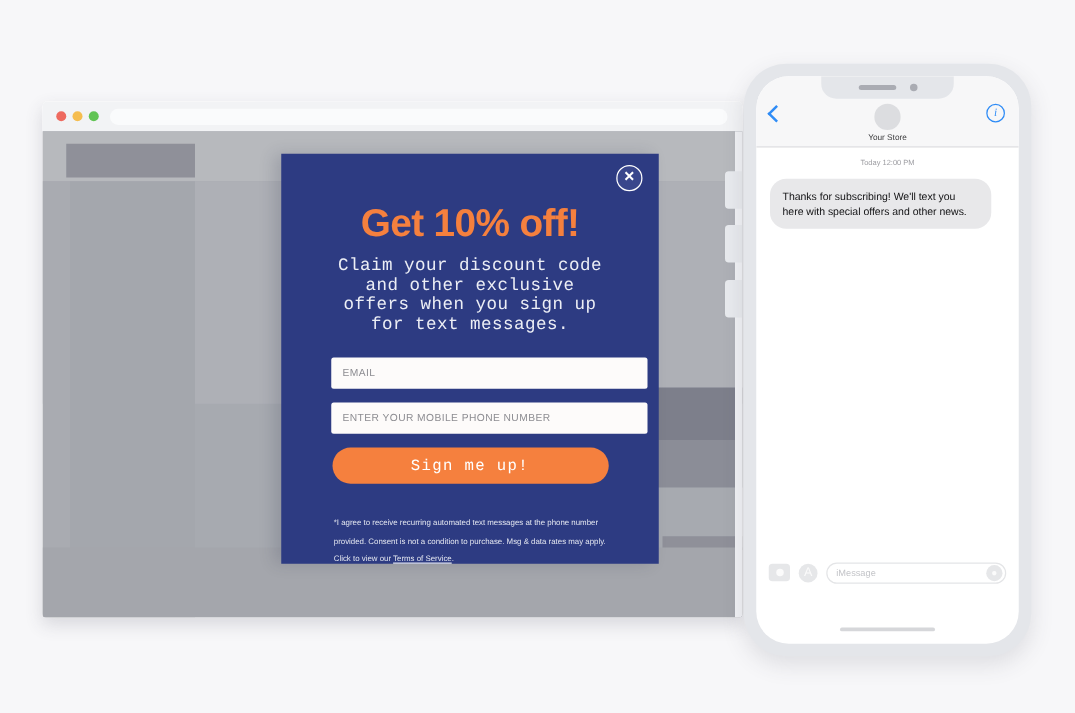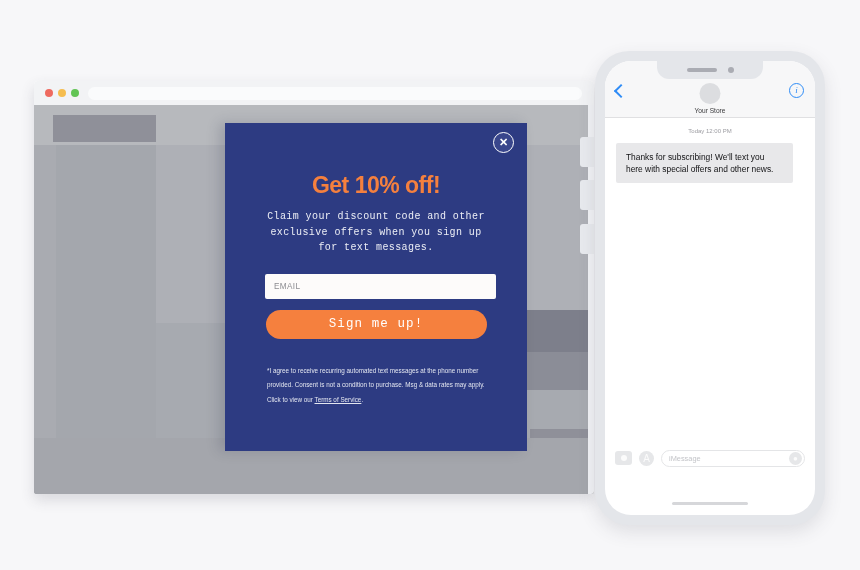--- a/index.html
+++ b/index.html
@@ -180,41 +180,41 @@
     color: #ffffff;
     font-size: 11px;
     line-height: 18px;
     text-align: center;
     cursor: pointer;
     box-sizing: border-box;
     font-weight: bold;
   }
   .headline {
     margin: 0;
-    padding-top: 51px;
+    padding-top: 40px;
     color: #f5803e;
-    font-size: 23px;
+    font-size: 31px;
     font-weight: bold;
     letter-spacing: -0.5px;
     text-align: center;
     line-height: 1;
     font-family: "Liberation Sans", sans-serif;
   }
   .subcopy {
     margin: 12px 0 0 0;
     color: #eceef5;
-    font-size: 10px;
+    font-size: 14px;
     line-height: 15.5px;
     letter-spacing: 0.4px;
     text-align: center;
     font-family: "Liberation Mono", monospace;
   }
   .field {
     display: block;
-    width: 231px;
+    width: 253px;
     height: 25px;
     margin: 0 auto 11px auto;
     background: #fdfbfa;
     border: none;
     border-radius: 2px;
     box-sizing: border-box;
     padding: 0 9px;
     font-size: 8.2px;
     letter-spacing: 0.35px;
     color: #3d3d3d;
@@ -360,21 +360,21 @@
   }
   .timestamp {
     text-align: center;
     font-size: 6px;
     color: #9c9ca1;
     margin-bottom: 9px;
   }
   .bubble {
     max-width: 157px;
     background: #e8e8ea;
-    border-radius: 2px;
+    border-radius: 13px;
     padding: 8px 10px;
     font-size: 8.4px;
     line-height: 12.2px;
     color: #111113;
   }
   .bubble p {
     margin: 0;
   }
   .bubble p + p {
     margin-top: 12px;
@@ -496,20 +496,21 @@
 
 <div class="modal">
   <div class="close-btn">✕</div>
 
   <h1 class="headline">Get 10% off!</h1>
 
   <p class="subcopy">Claim your discount code and other exclusive offers when you sign up for text messages.</p>
 
   <div class="field-wrap">
     <input class="field" type="text" placeholder="EMAIL" style="">
+    <input class="field" type="text" placeholder="ENTER YOUR MOBILE PHONE NUMBER" style="">
     <button class="cta">Sign me up!</button>
   </div>
 
   <div class="fineprint">
     <span>*I agree to receive recurring automated text messages at the phone number provided. Consent is not a condition to purchase. Msg &amp; data rates may apply. Click to view our </span><a href="#">Terms of Service</a><span>.</span>
   </div>
 </div>
 
 <div class="phone">
   <div class="phone-screen">

